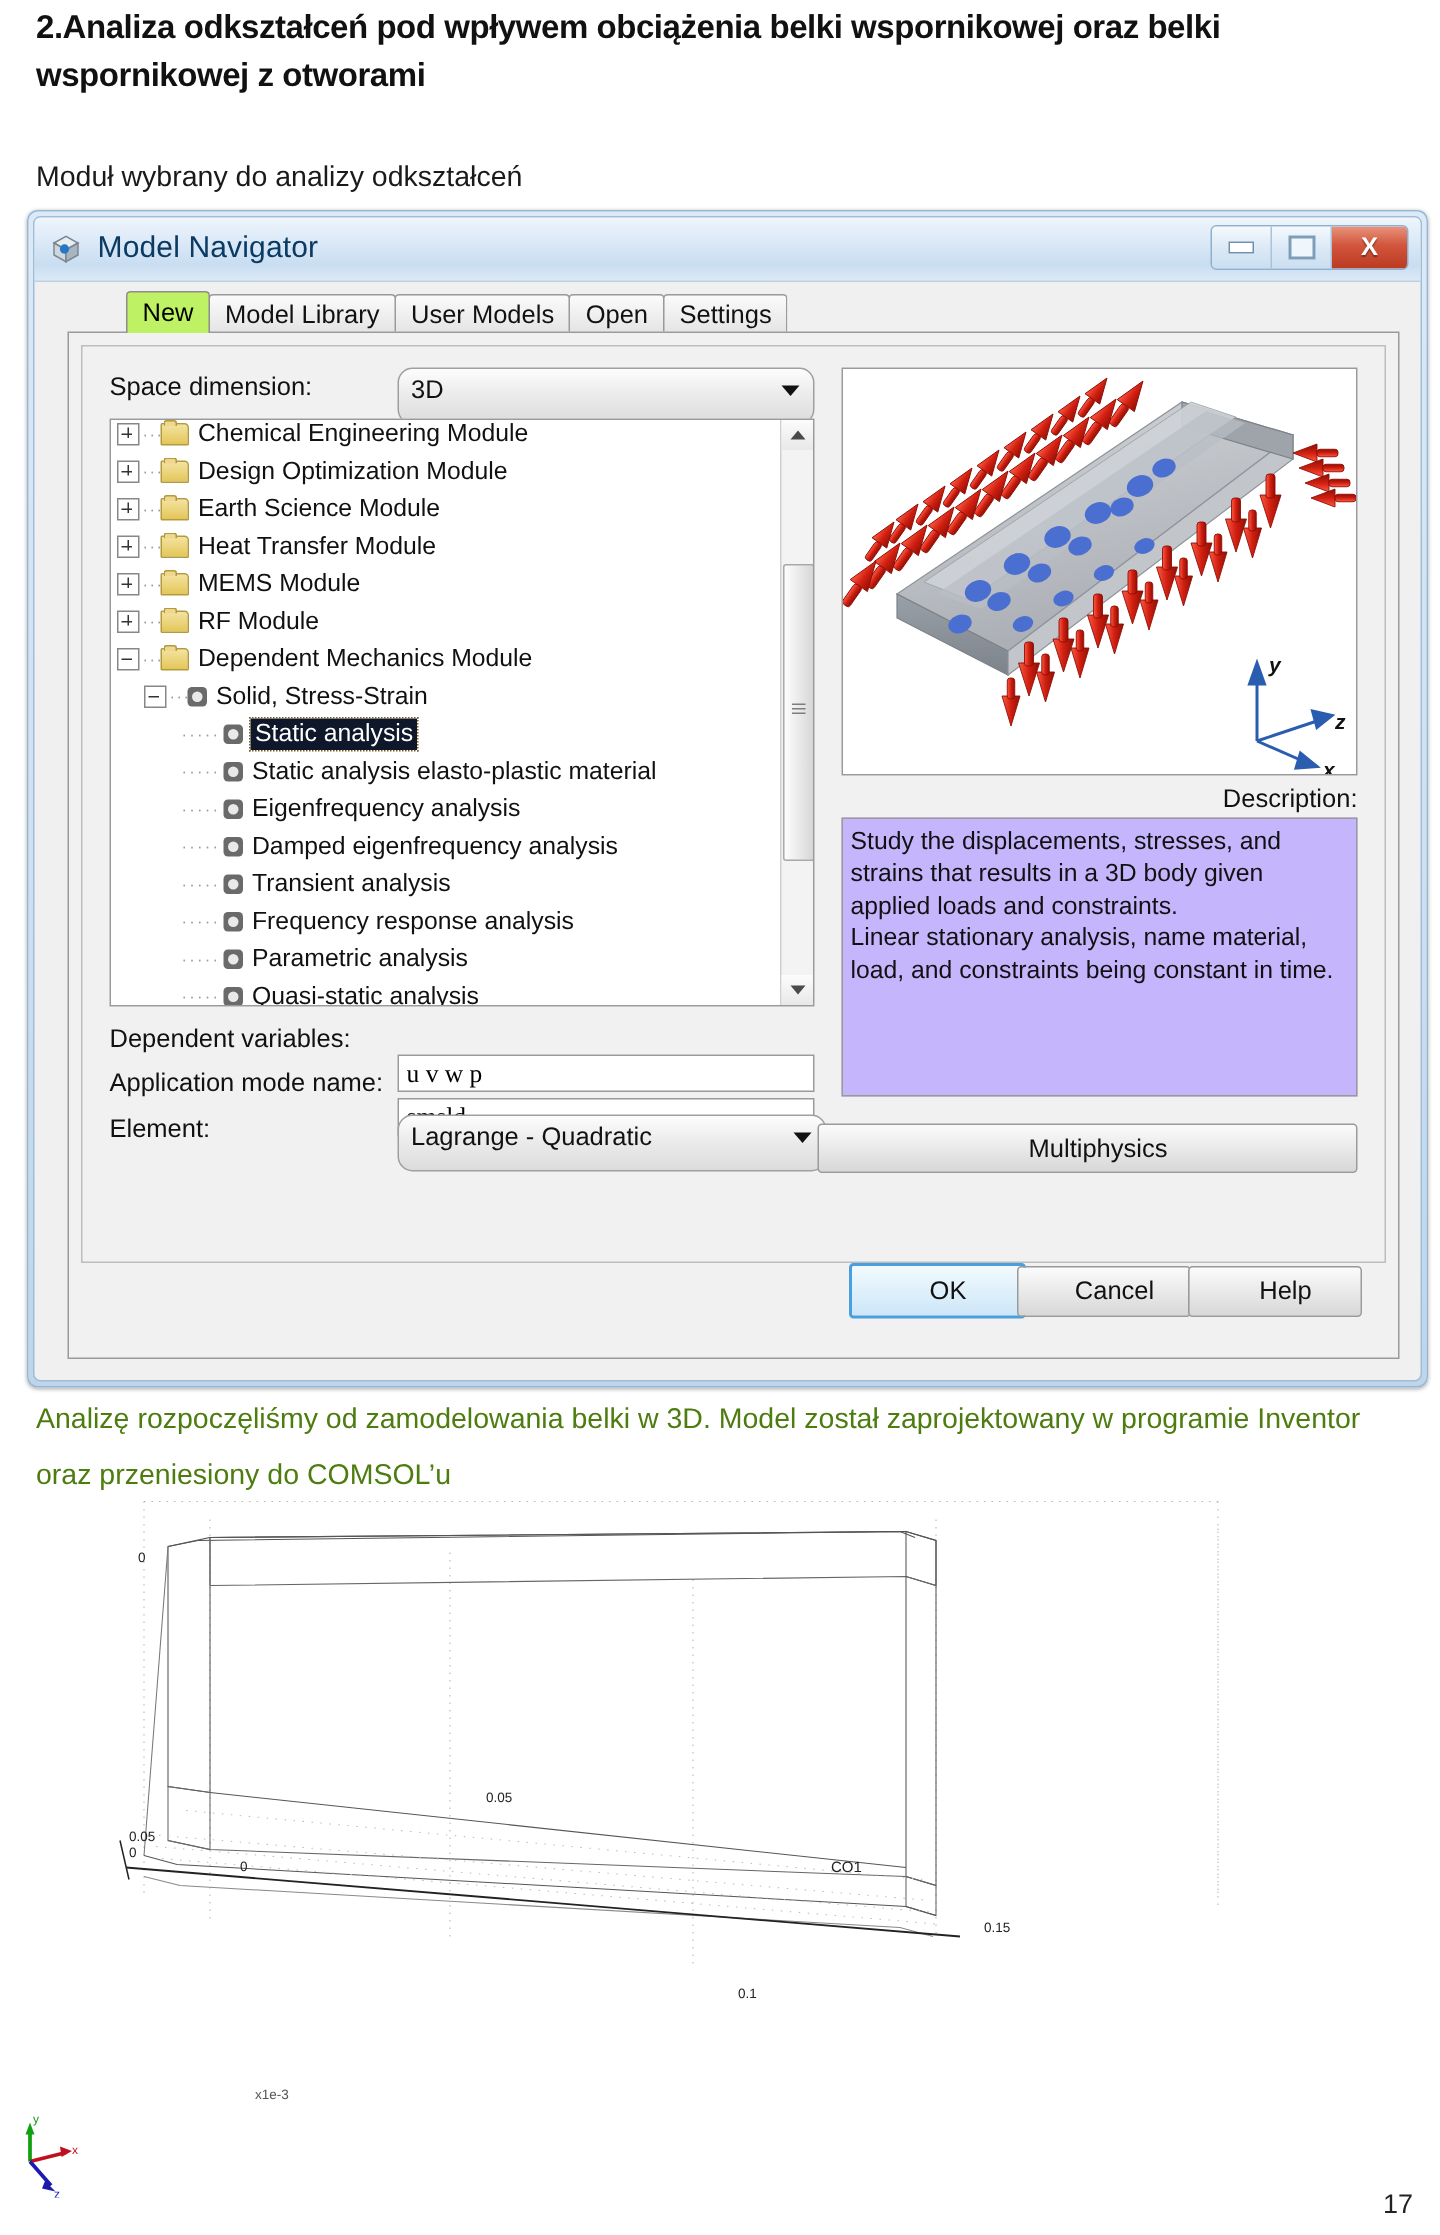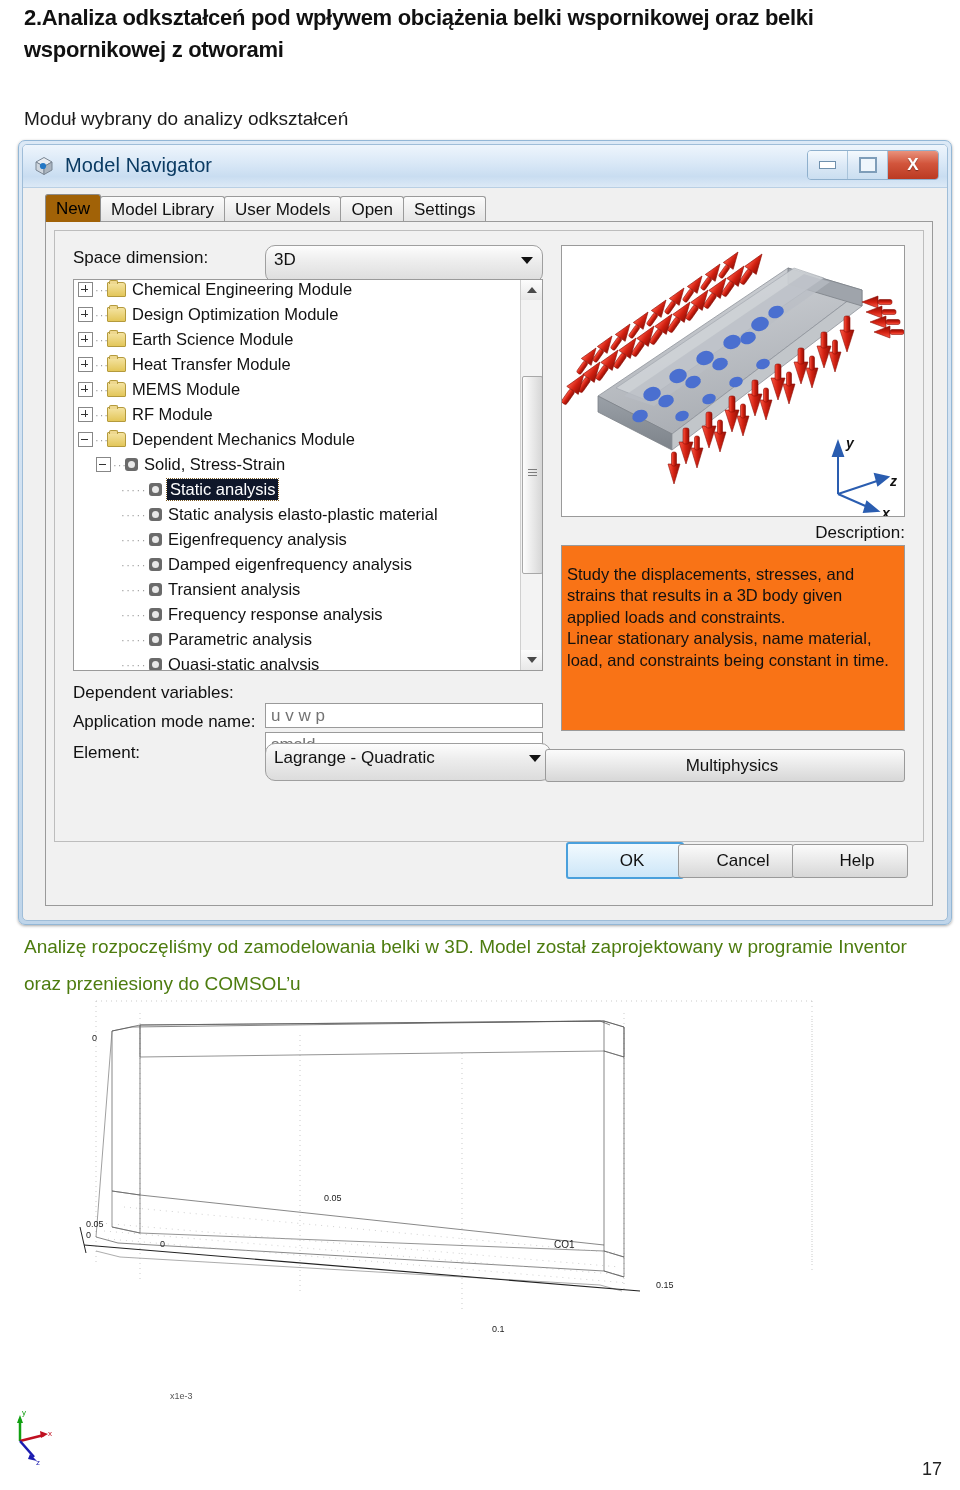--- a/index.html
+++ b/index.html
@@ -90,23 +90,23 @@
   .tab {
     height:25px; padding:0 10px;
     font-size:17px; color:#111;
     background:linear-gradient(180deg,#fbfbfb 0%,#e4e4e4 100%);
     border:1px solid #9a9a9a; border-bottom:none;
     border-radius:3px 3px 0 0;
     display:flex; align-items:center;
     margin-right:-1px;
   }
   .tab.active {
-    height:27px; background:#a16207;
+    height:27px; background:#bef264;
     border-color:#8d8d8d;
-    color:#000; z-index:3;
+    color:#000; z-index:3;margin-left:39px;
   }
 
   
   .tabbody {
     position:absolute; left:22px; top:76px; right:14px; bottom:14px;
     background:#f1f1f1;
     border:1px solid #9a9a9a;
     box-sizing:border-box;
   }
   .panel-card {
@@ -210,35 +210,35 @@
 
   
   .frow { position:absolute; left:18px; height:27px; }
   .fr1 { top:452px; } .fr2 { top:481px; } .fr3 { top:512px; }
   .txtin {
     position:absolute; left:192px; width:278px; height:25px;
     background:#fff; border:1px solid #9a9a9a; box-sizing:border-box;
   }
   .txtin input {
     width:100%; height:100%; border:none; outline:none;
-    background:transparent; font-family:Liberation Sans, sans-serif;
-    font-size:17px; color:#737373; padding:0 5px; box-sizing:border-box;
+    background:transparent; font-family:Liberation Serif, serif;
+    font-size:17px; color:#000000; padding:0 5px; box-sizing:border-box;
   }
 
   
   .preview {
     position:absolute; right:18px; top:14px; width:344px; height:272px;
     background:#ffffff; border:1px solid #9a9a9a; box-sizing:border-box;
     overflow:hidden;
   }
   .desc-lbl { position:absolute; right:18px; top:292px; font-size:17px; color:#111; }
   .desc-box {
     position:absolute; right:18px; top:314px; width:344px; height:186px;
-    background:#f97316; border:1px solid #9a9a9a;
-    box-sizing:border-box; padding:18px 5px;
+    background:#c4b5fd; border:1px solid #9a9a9a;
+    box-sizing:border-box; padding:5px 5px;
     font-size:16.5px; color:#111; line-height:1.3;
   }
   .btn {
     background:linear-gradient(180deg,#fbfbfb 0%,#eaeaea 48%,#d7d7d7 100%);
     border:1px solid #9a9a9a; border-radius:3px;
     font-family:"Liberation Sans", sans-serif; font-size:17px; color:#111;
     display:flex; align-items:center; justify-content:center;padding-left:14px;
   }
   .btn-multi { position:absolute; right:18px; top:518px; width:344px; height:31px; }
   .btn-ok {

